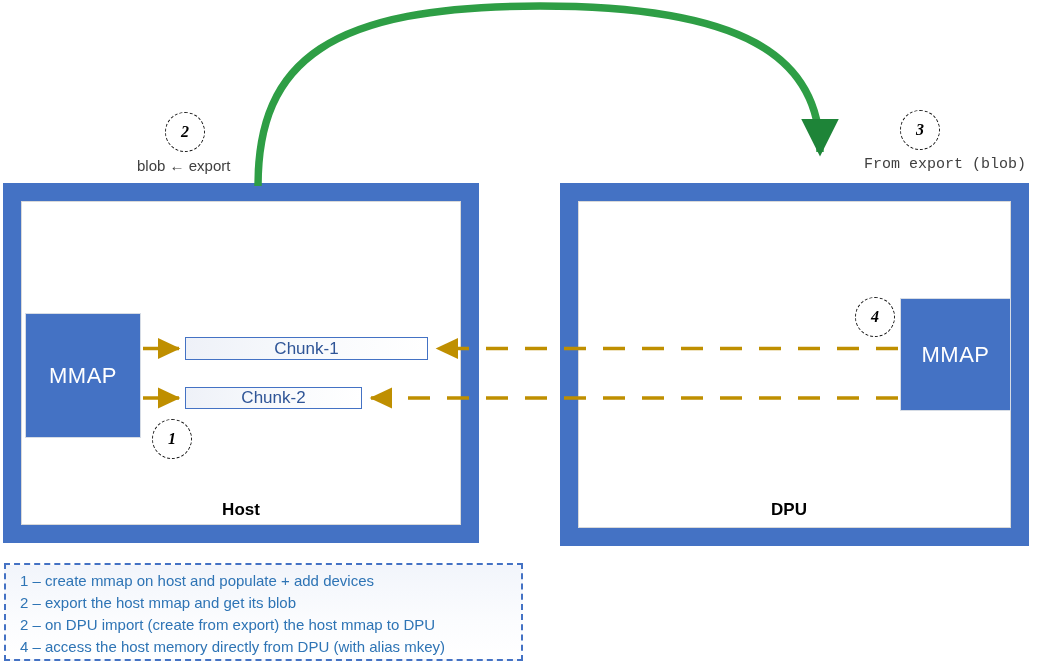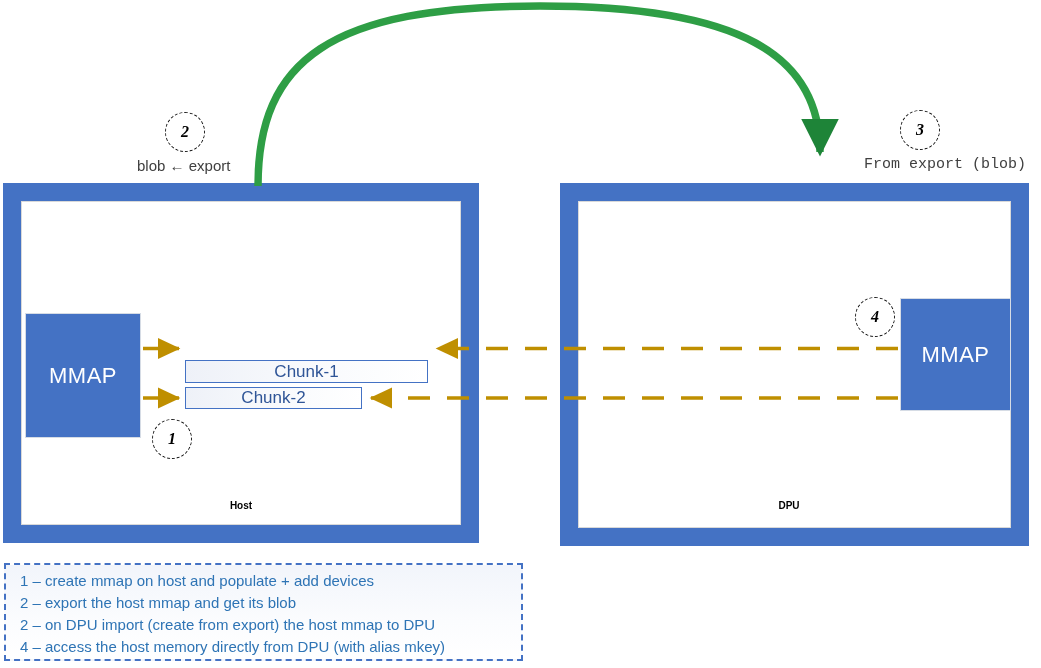--- a/index.html
+++ b/index.html
@@ -31,21 +31,21 @@
     border: 1px solid #d9d9d9;
   }
   #host-frame   { left: 3px;   top: 183px; width: 476px; height: 360px; }
   #host-inner   { left: 21px;  top: 201px; width: 440px; height: 324px; }
   #dpu-frame    { left: 560px; top: 183px; width: 469px; height: 363px; }
   #dpu-inner    { left: 578px; top: 201px; width: 433px; height: 327px; }
 
   
   .frame-caption {
     position: absolute;
-    font-size: 10px;
+    font-size: 17px;
     font-weight: bold;
     color: #000000;
     text-align: center;
     white-space: nowrap;
   }
   #host-caption { left: 181px; top: 500px; width: 120px; }
   #dpu-caption  { left: 729px; top: 500px; width: 120px; }
 
   
   .mmap {
@@ -68,21 +68,21 @@
     position: absolute;
     box-sizing: border-box;
     border: 1.5px solid #4472c4;
     background: linear-gradient(to right, #eef1f8 0%, #f7f9fc 45%, #ffffff 100%);
     color: #2f5597;
     font-size: 17px;
     display: flex;
     align-items: center;
     justify-content: center;
   }
-  #chunk-1 { left: 185px; top: 337px; width: 243px; height: 23px; margin-top: 23px; }
+  #chunk-1 { left: 185px; top: 337px; width: 243px; height: 23px; }
   #chunk-2 { left: 185px; top: 387px; width: 177px; height: 22px; }
 
   
   .step-circle {
     position: absolute;
     width: 38px;
     height: 38px;
     border: 1.6px dashed #1a1a1a;
     border-radius: 50%;
     display: flex;

